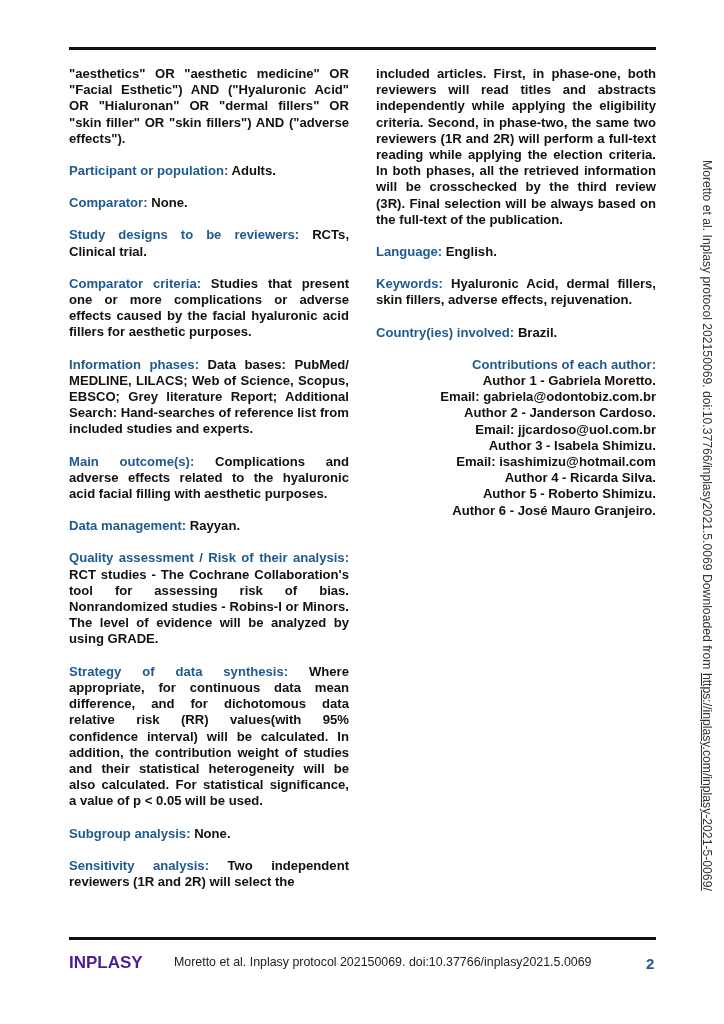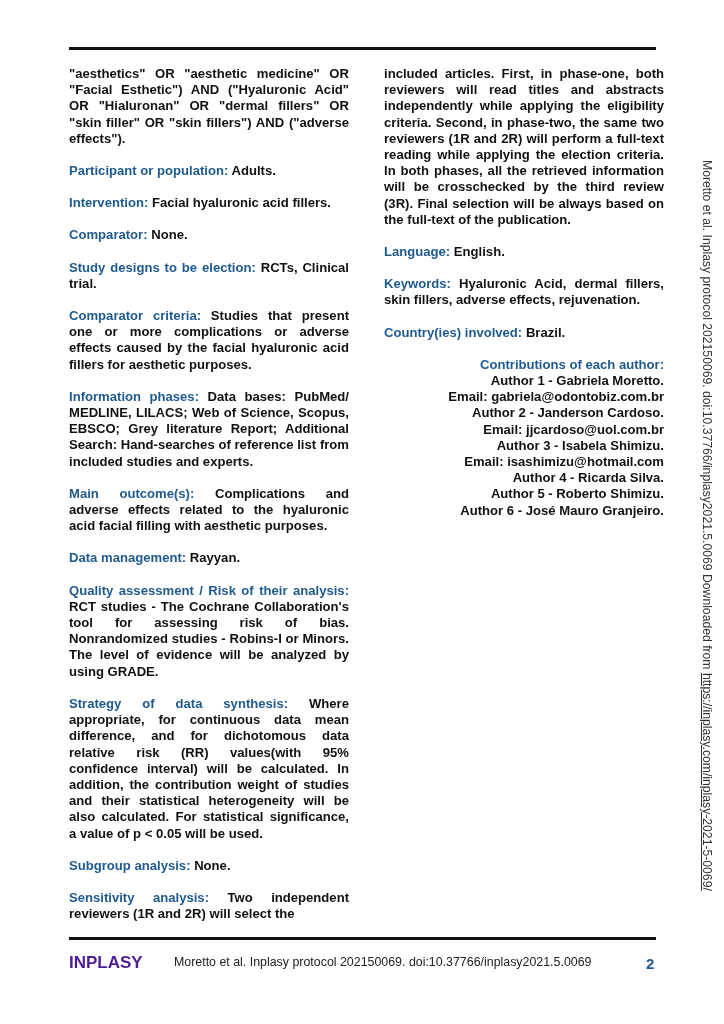--- a/index.html
+++ b/index.html
@@ -5,21 +5,21 @@
   html, body { margin: 0; padding: 0; }
   body {
     width: 724px; height: 1024px; background: #ffffff; position: relative; overflow: hidden;
     font-family: "Liberation Sans", sans-serif; color: #111111;
   }
   .rule { position: absolute; left: 69px; width: 587px; height: 3px; background: #111; }
   .rule.top { top: 47px; }
   .rule.bottom { top: 937px; }
   .col { position: absolute; top: 66px; width: 280px; font-size: 13.1px; line-height: 16.2px; font-weight: bold; }
   .col.left { left: 69px; }
-  .col.right { left: 376px; margin-left: 8px; }
+  .col.right { left: 376px; }
   .para { margin: 0 0 16px 0; text-align: justify; }
   .lbl { color: #1f5a8f; }
   .line { display: block; }
   .footer-brand { position: absolute; left: 69px; top: 953px; font-size: 17px; font-weight: bold; color: #4c1d95; }
   .footer-cite { position: absolute; left: 174px; top: 955px; font-size: 12.4px; color: #222; }
   .footer-page { position: absolute; left: 646px; top: 955px; font-size: 15px; font-weight: bold; color: #1f5a8f; }
   .side { position: absolute; left: 700px; top: 160px; width: 14px; height: 725px; }
   .side-inner {
     position: absolute; left: 14px; top: 0; transform-origin: 0 0; transform: rotate(90deg);
     white-space: nowrap; font-size: 12.2px; color: #333;
@@ -28,23 +28,22 @@
 </style>
 </head>
 <body>
 
 <div class="rule top"></div>
 
 <div class="col left">
   <p class="para">"aesthetics" OR "aesthetic medicine" OR "Facial Esthetic") AND ("Hyaluronic Acid" OR "Hialuronan" OR "dermal fillers" OR "skin filler" OR "skin fillers") AND ("adverse effects").</p>
 
   <p class="para"><span class="lbl">Participant or population:</span> <span>Adults.</span></p>
-  <p class="para"><span class="lbl">Intervention:</span> <span>Facial hyaluronic acid fillers.</span></p>
   <p class="para"><span class="lbl">Comparator:</span> <span>None.</span></p>
-  <p class="para"><span class="lbl">Study designs to be election:</span> <span>RCTs, Clinical trial.</span></p>
+  <p class="para"><span class="lbl">Study designs to be reviewers:</span> <span>RCTs, Clinical trial.</span></p>
   <p class="para"><span class="lbl">Comparator criteria:</span> <span>Studies that present one or more complications or adverse effects caused by the facial hyaluronic acid fillers for aesthetic purposes.</span></p>
   <p class="para"><span class="lbl">Information phases:</span> <span>Data bases: PubMed/ MEDLINE, LILACS; Web of Science, Scopus, EBSCO; Grey literature Report; Additional Search: Hand-searches of reference list from included studies and experts.</span></p>
   <p class="para"><span class="lbl">Main outcome(s):</span> <span>Complications and adverse effects related to the hyaluronic acid facial filling with aesthetic purposes.</span></p>
   <p class="para"><span class="lbl">Data management:</span> <span>Rayyan.</span></p>
   <p class="para"><span class="lbl">Quality assessment / Risk of their analysis:</span> <span>RCT studies - The Cochrane Collaboration's tool for assessing risk of bias. Nonrandomized studies - Robins-I or Minors. The level of evidence will be analyzed by using GRADE.</span></p>
   <p class="para"><span class="lbl">Strategy of data synthesis:</span> <span>Where appropriate, for continuous data mean difference, and for dichotomous data relative risk (RR) values(with 95% confidence interval) will be calculated. In addition, the contribution weight of studies and their statistical heterogeneity will be also calculated. For statistical significance, a value of p &lt; 0.05 will be used.</span></p>
   <p class="para"><span class="lbl">Subgroup analysis:</span> <span>None.</span></p>
   <p class="para"><span class="lbl">Sensitivity analysis:</span> <span>Two independent reviewers (1R and 2R) will select the</span></p>
 </div>
 

